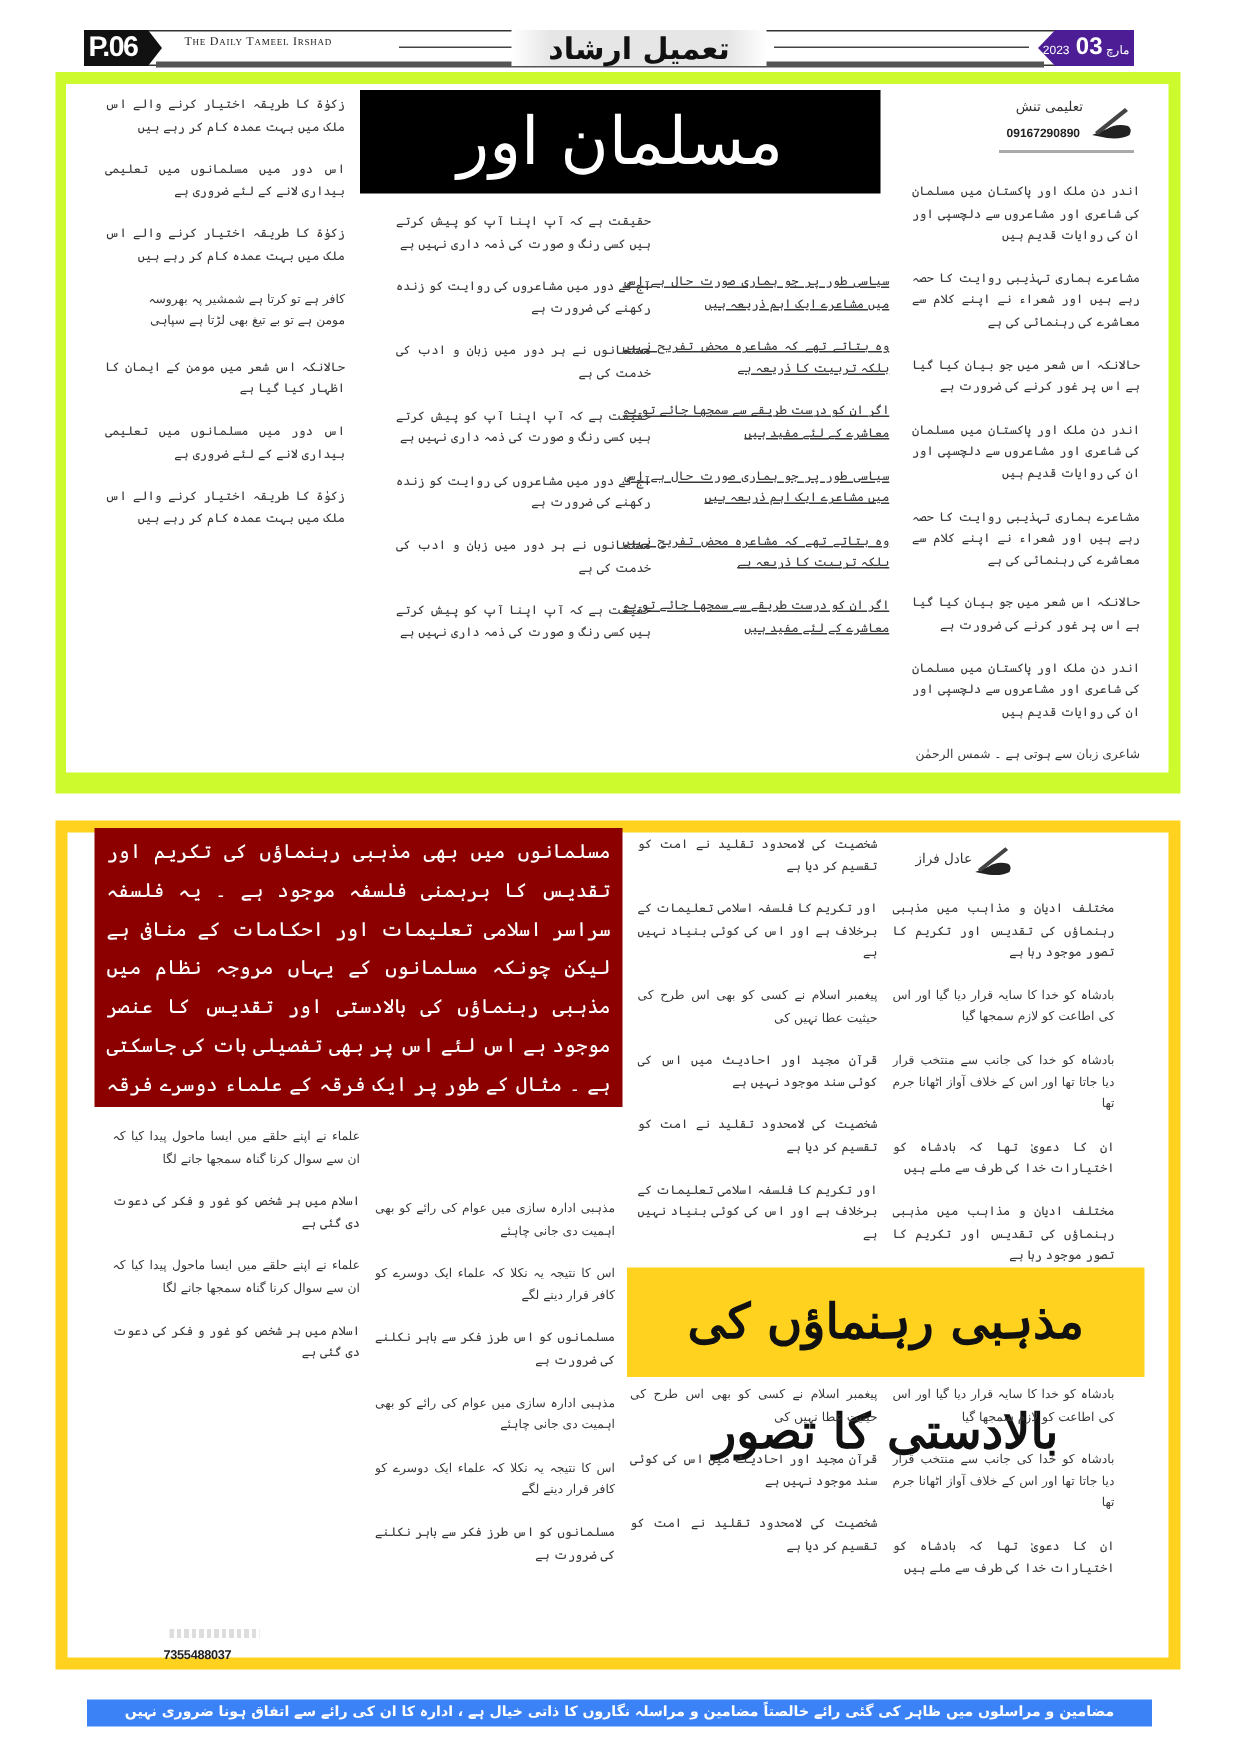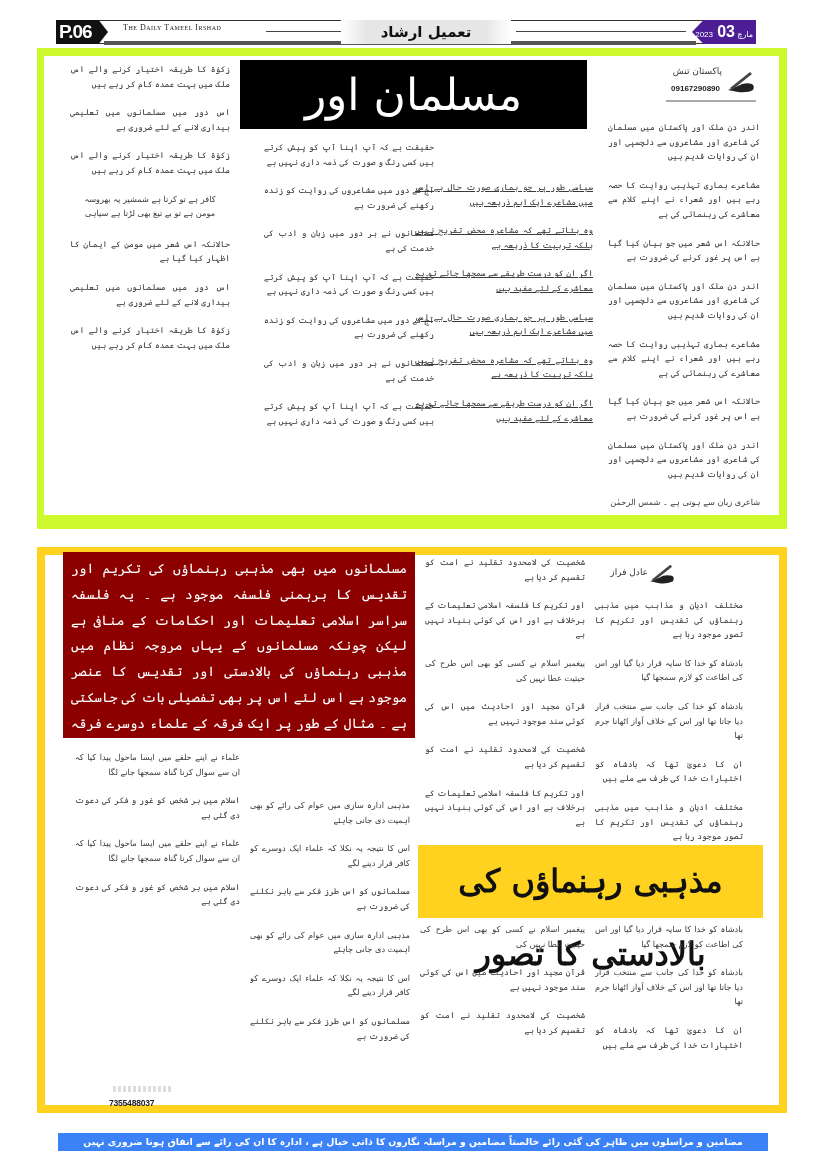--- a/index.html
+++ b/index.html
@@ -10,42 +10,42 @@
   .masthead { position: absolute; left: 56px; top: 20px; width: 700px; height: 24px; }
   .mh-frame { position: absolute; left: 0; top: 0; width: 100%; height: 24px; border: 1px solid #333; background: #fff; }
   .mh-bottom { position: absolute; left: 48px; right: 60px; bottom: -1px; height: 4px; background: #555; }
   .page-no { position: absolute; left: 0; top: 0; height: 24px; width: 52px; background: #111; color: #fff;
     font-family: "Liberation Sans", sans-serif; font-weight: bold; font-size: 19px; line-height: 24px; padding-left: 3px;
     clip-path: polygon(0 0, 82% 0, 100% 50%, 82% 100%, 0 100%); letter-spacing: -1px; }
   .paper-name { position: absolute; left: 67px; top: 3px; font-family: "Liberation Serif", serif; font-size: 8px; letter-spacing: 0.5px; color: #222; font-variant: small-caps; }
   .mh-line { position: absolute; height: 1px; background: #444; top: 11px; }
   .mh-title-bg { position: absolute; left: 285px; top: 0; width: 170px; height: 24px; background: linear-gradient(90deg,#fff 0%, #e6e6e6 15%, #e6e6e6 85%, #fff 100%); }
   .mh-title { position: absolute; left: 295px; top: 0; width: 150px; height: 24px; text-align: center; direction: rtl;
-    font-family: "DejaVu Sans", sans-serif; font-weight: bold; font-size: 15px; line-height: 24px; color: #111; }
+    font-family: "DejaVu Sans", sans-serif; font-weight: bold; font-size: 20px; line-height: 24px; color: #111; }
   .date-box { position: absolute; right: 0; top: 0; height: 24px; width: 64px; background: #4c1d95; color: #fff;
     clip-path: polygon(18% 0, 100% 0, 100% 100%, 18% 100%, 0 50%); font-family: "Liberation Sans", sans-serif;
     font-size: 8px; line-height: 24px; text-align: right; padding-right: 3px; }
   .date-box .day { font-size: 16px; font-weight: bold; margin-left: 2px; }
 
   
   .sec1 { position: absolute; left: 37px; top: 48px; width: 750px; height: 481px; background: #cdfa2d; }
   .sec1-inner { position: absolute; left: 7px; top: 8px; width: 735px; height: 459px; background: #ffffff; }
   .headline1 { position: absolute; left: 240px; top: 60px; width: 347px; height: 69px; background: #000000; color: #fff;
     direction: rtl; text-align: center; font-family: "DejaVu Serif", serif; font-size: 44px; line-height: 69px; letter-spacing: 1px; }
   .byline1 { position: absolute; left: 666px; top: 64px; width: 90px; height: 44px; }
   .byline-name { position: absolute; right: 34px; top: 2px; direction: rtl; font-family: "DejaVu Serif", serif; font-size: 9px; color: #333; white-space: nowrap; }
   .byline-phone { position: absolute; right: 36px; top: 20px; font-family: "Liberation Sans", sans-serif; font-weight: bold; font-size: 8px; color: #222; }
   .byline-rule { position: absolute; left: 0; right: 0; top: 36px; height: 2px; background: #aaa; }
   .pen-icon { position: absolute; right: 0; top: 6px; width: 30px; height: 24px; }
 
   
   .col { position: absolute; direction: rtl; text-align: justify; font-family: "DejaVu Serif", serif; font-size: 8.2px;
     line-height: 14.6px; color: #3a3a3a; overflow: hidden; }
   .col p { margin-bottom: 14px; }
-  .col .verse { text-align: center; margin: 8px 0 16px; }
+  .col .verse { text-align: right; margin: 8px 0 16px; }
 
   
   .sec2 { position: absolute; left: 37px; top: 547px; width: 750px; height: 566px; background: #ffd21f; }
   .sec2-inner { position: absolute; left: 8px; top: 8px; width: 734px; height: 550px; background: #ffffff; }
   .maroon-text { position: absolute; left: 63px; top: 552px; width: 352px; height: 186px; background: #8c0000; color: #fff;
     direction: rtl; text-align: justify; text-align-last: justify; font-family: "DejaVu Serif", serif; font-size: 13.2px; line-height: 25.8px;
     padding: 4px 8px; }
 
   .byline2 { position: absolute; left: 582px; top: 561px; width: 150px; height: 28px; }
   .byline2-name { position: absolute; right: 84px; top: 6px; direction: rtl; font-family: "DejaVu Serif", serif; font-size: 9px; color: #333; white-space: nowrap; }
@@ -84,21 +84,21 @@
   <div class="sec1-inner"></div>
 </div>
 
 <div class="headline1">مسلمان اور مشاعرے</div>
 
 <div class="byline1">
   <svg class="pen-icon" viewBox="0 0 30 24">
     <path d="M2 20 L12 16 Q18 12 26 14 Q29 16 27 20 Q22 23 12 22 Z" fill="#222"></path>
     <path d="M4 18 L24 2 L26 4 L6 20 Z" fill="#444"></path>
   </svg>
-  <div class="byline-name">پاکستان تنش</div>
+  <div class="byline-name">تعلیمی تنش</div>
   <div class="byline-phone">09167290890</div>
   <div class="byline-rule"></div>
 </div>
 
 <div class="col" style="left:608px;top:120px;width:152px;height:395px;">
   <p>اندر دن ملک اور پاکستان میں مسلمان کی شاعری اور مشاعروں سے دلچسپی اور ان کی روایات قدیم ہیں</p>
   <p>مشاعرے ہماری تہذیبی روایت کا حصہ رہے ہیں اور شعراء نے اپنے کلام سے معاشرے کی رہنمائی کی ہے</p>
   <p>حالانکہ اس شعر میں جو بیان کیا گیا ہے اس پر غور کرنے کی ضرورت ہے</p>
   <p>اندر دن ملک اور پاکستان میں مسلمان کی شاعری اور مشاعروں سے دلچسپی اور ان کی روایات قدیم ہیں</p>
   <p>مشاعرے ہماری تہذیبی روایت کا حصہ رہے ہیں اور شعراء نے اپنے کلام سے معاشرے کی رہنمائی کی ہے</p>

